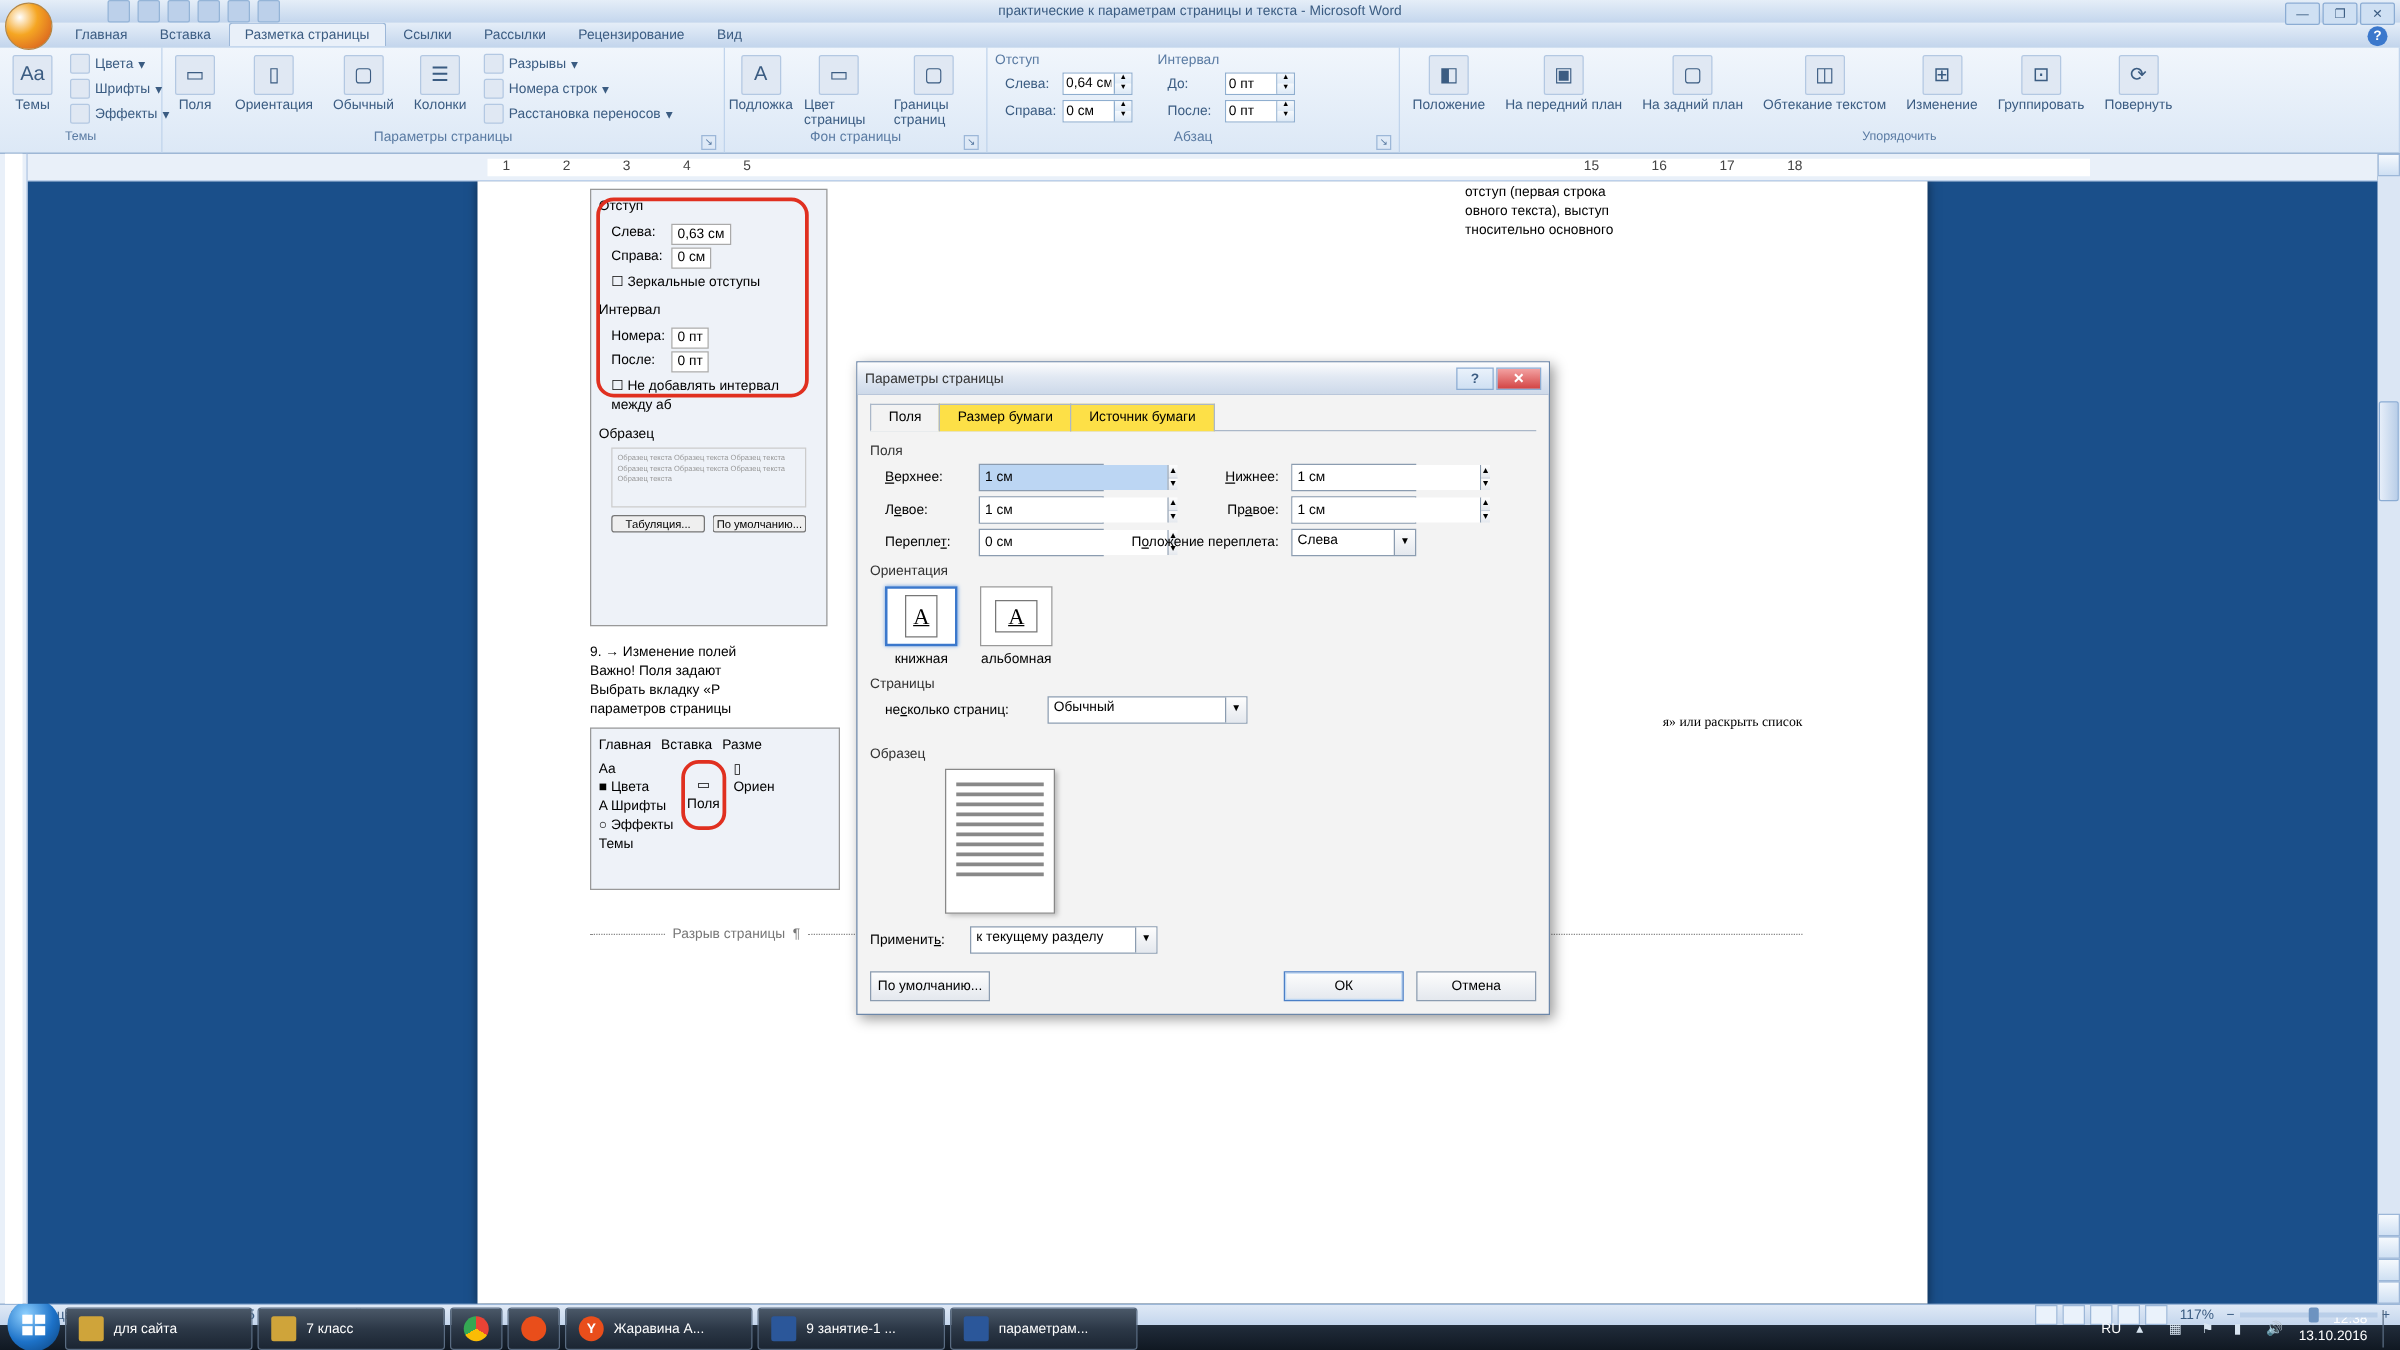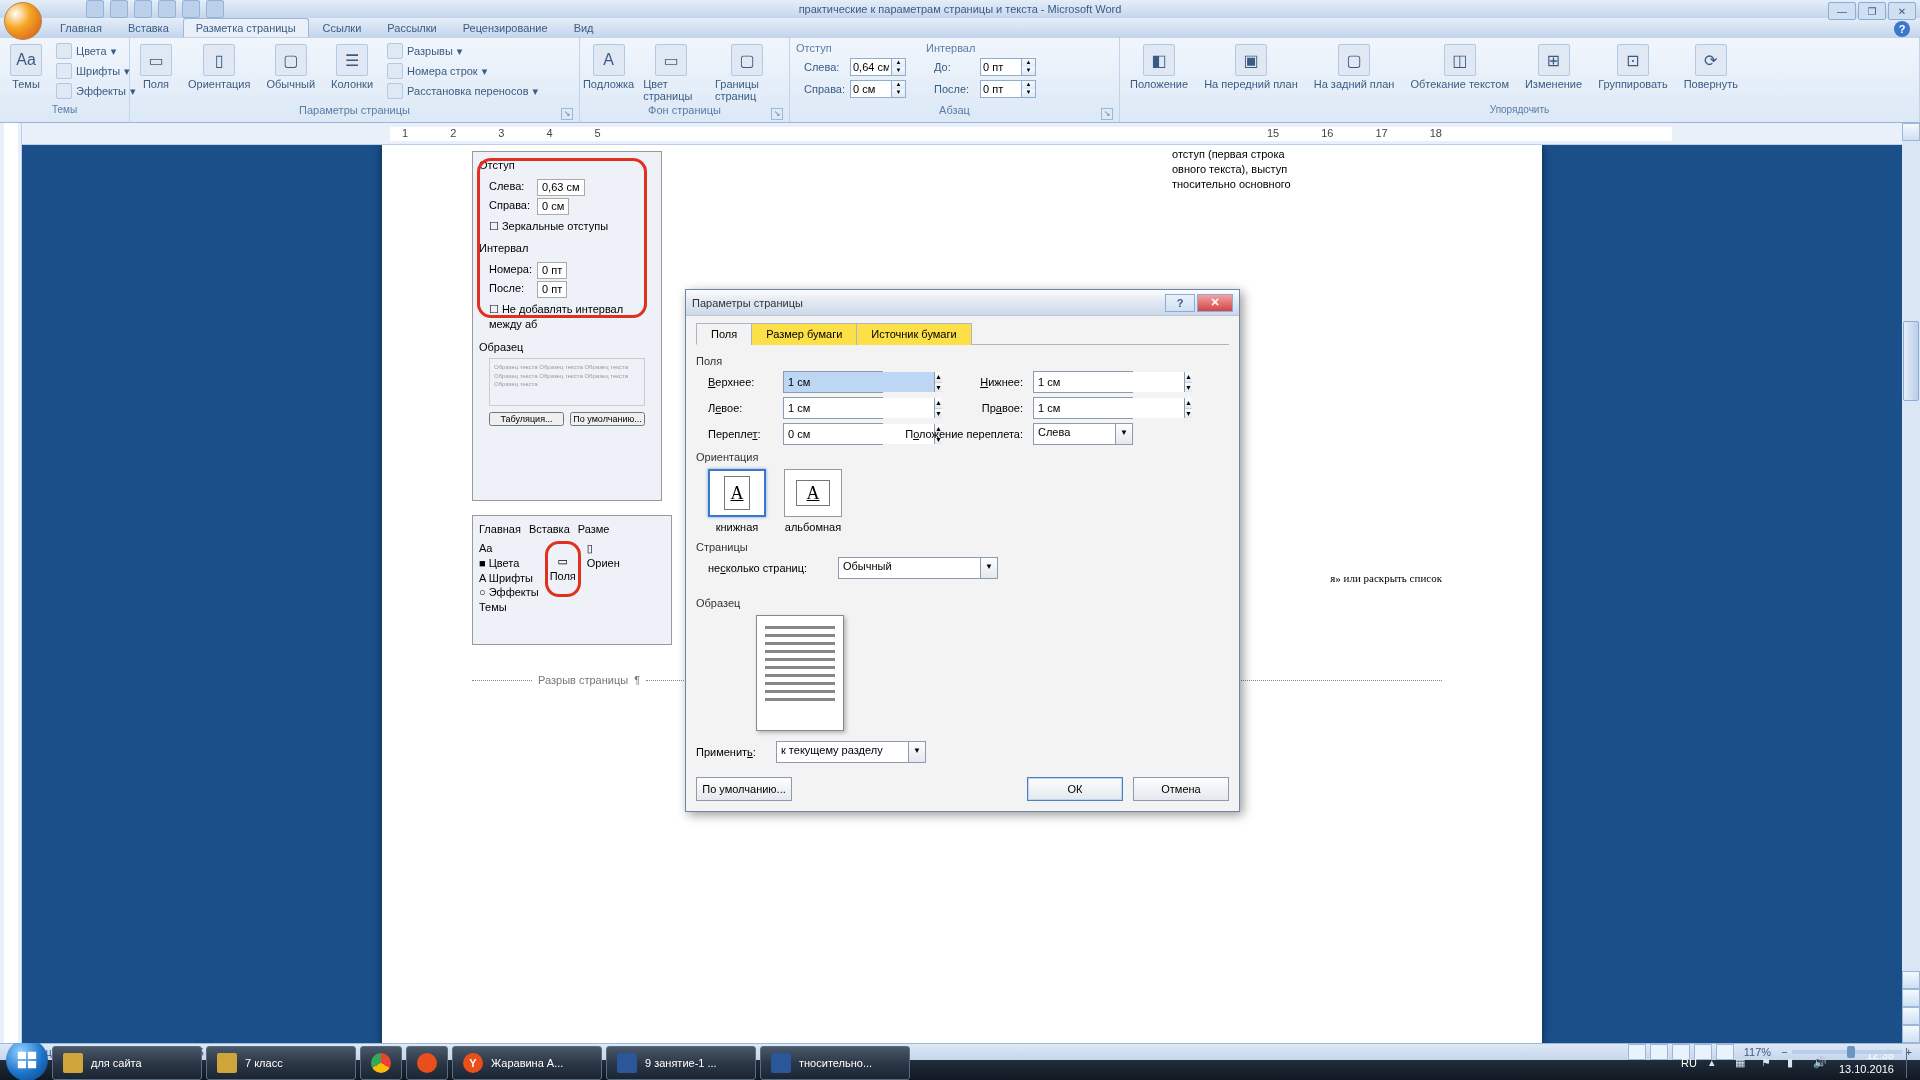--- a/index.html
+++ b/index.html
@@ -356,20 +356,26 @@
                 <span style="border:1px solid #aaa; padding:0 4px; background:#fff;">0 пт</span>
               </div>
             <div style="margin:4px 0 8px 10px;">☐ <span>Не добавлять интервал между аб</span></div>
             <div>Образец</div>
             <div style="height:48px; border:1px solid #ccc; margin:4px 10px; font-size:6px; line-height:1.4; padding:4px; color:#999;">Образец текста Образец текста Образец текста Образец текста Образец текста Образец текста Образец текста</div>
             <div style="display:flex; gap:6px; margin:6px 10px 0;">
               <button style="flex:1; font-size:9px;">Табуляция...</button>
               <button style="flex:1; font-size:9px;">По умолчанию...</button>
             </div>
           </div>
+          <div class="doc-text">
+            <div>9. → Изменение полей</div>
+            <div>Важно! Поля задают</div>
+            <div>Выбрать вкладку «Р</div>
+            <div>параметров страницы</div>
+          </div>
           <div style="position:absolute; right:100px; top:428px;" class="doc-text">я» или раскрыть список</div>
 
           <div class="embedded-img" style="height:130px; width:200px;">
             <div style="display:flex; gap:8px; font-size:9px; margin-bottom:4px;">
               <span>Главная</span>
                 <span>Вставка</span>
                 <span>Разме</span>
             </div>
             <div style="display:flex; gap:6px;">
               <div style="font-size:8px;">
@@ -585,21 +591,21 @@
   <div class="task-btn">
       <div class="ticn" style="background:#e94e1b; border-radius:50%; color:#fff; text-align:center; line-height:20px; font-weight:bold;">Y</div>
       <span>Жаравина А...</span>
     </div>
   <div class="task-btn">
       <div class="ticn" style="background:#2b579a;"></div>
       <span>9 занятие-1 ...</span>
     </div>
   <div class="task-btn">
       <div class="ticn" style="background:#2b579a;"></div>
-      <span>тносительно...</span>
+      <span>параметрам...</span>
     </div>
   <div class="tray">
     <span>RU</span>
     <span class="tray-icn">▴</span>
     <span class="tray-icn">▦</span>
     <span class="tray-icn">⚑</span>
     <span class="tray-icn">▮</span>
     <span class="tray-icn">🔊</span>
     <div class="clock">
       <div>12:38</div>

